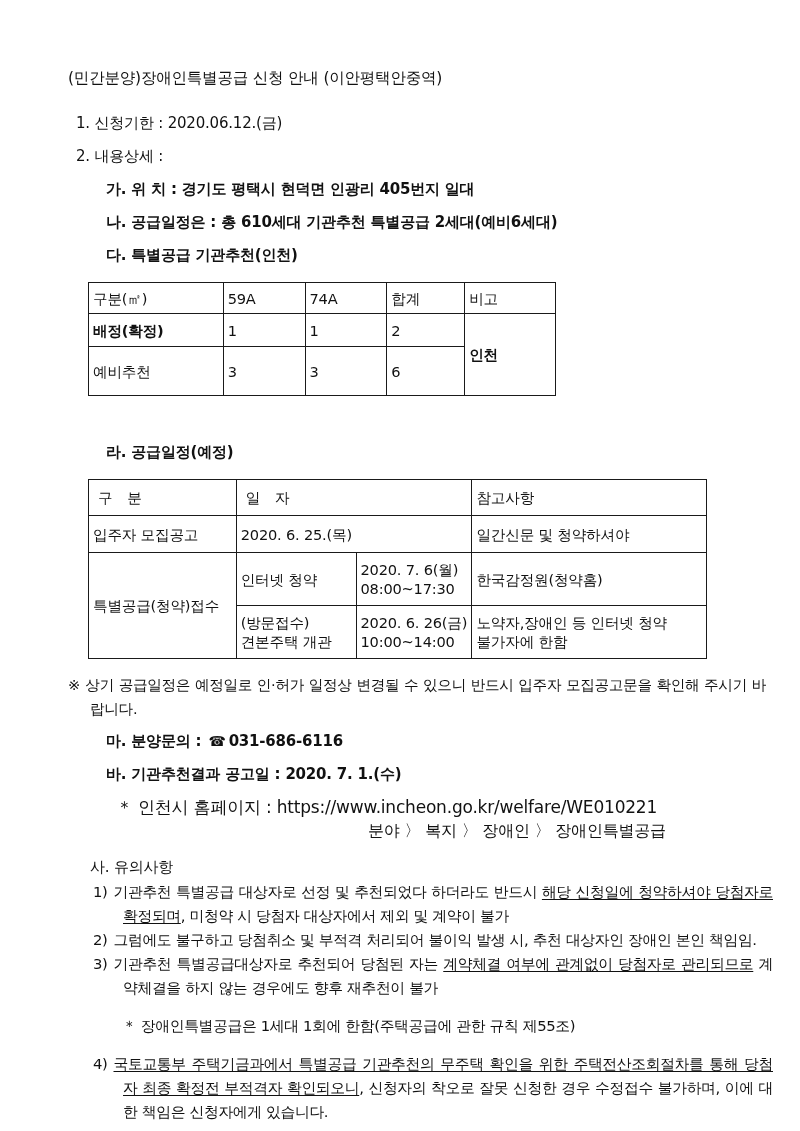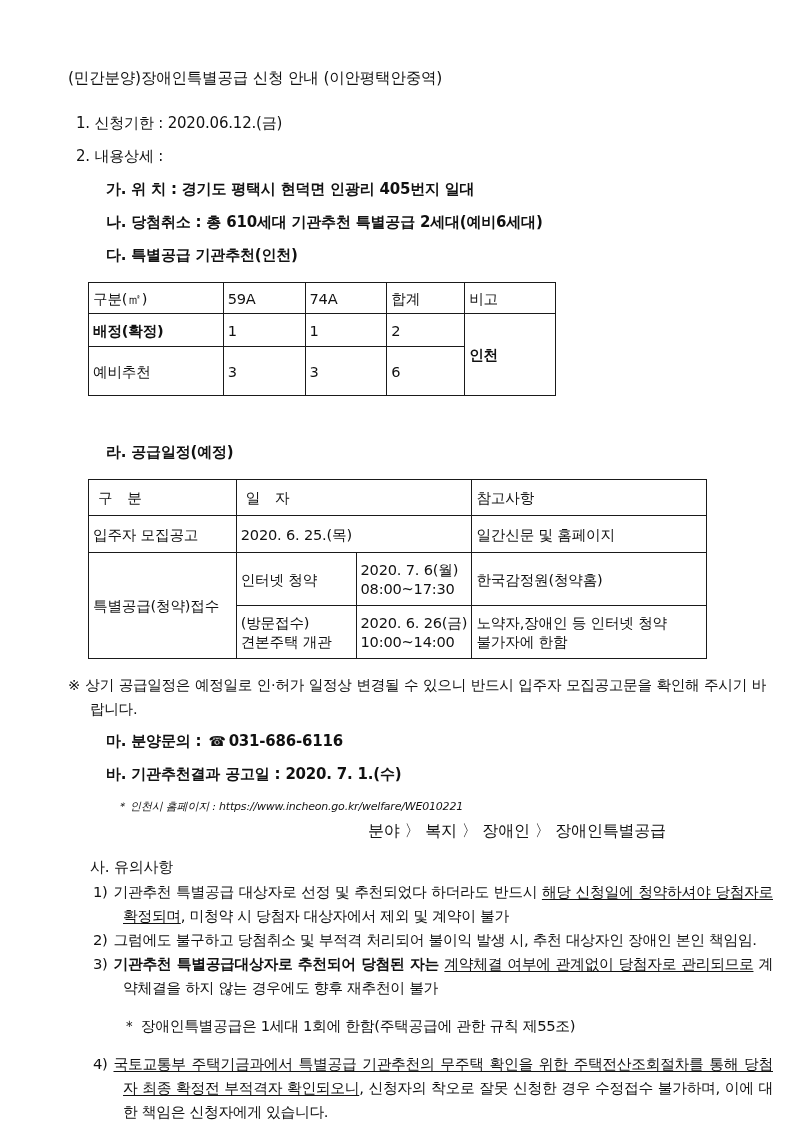--- a/index.html
+++ b/index.html
@@ -132,30 +132,29 @@
   .item .no { margin-right: 6px; }
   .sub-item {
     font-size: 14.8px;
     line-height: 24px;
     letter-spacing: -0.35px;
     margin: 14px;
     padding-left: 40px;
     white-space: nowrap;
   }
   .u  { text-decoration: underline; text-underline-offset: 2px; }
-  .b  { font-weight: bold; }
+  .b  { font-weight: normal; }
 
   .url-line {
-    font-size: 11px;
+    font-size: 17px;
     line-height: 24px;
     padding-left: 48px;
     letter-spacing: -0.2px;
     margin: 0;
     white-space: nowrap;
-    font-style: italic;
   }
   .breadcrumb {
     font-size: 16px;
     line-height: 24px;
     letter-spacing: -0.2px;
     margin: 0;
     padding-left: 300px;
     white-space: nowrap;
   }
   .phone-icon {
@@ -167,21 +166,21 @@
 <body>
 
 <div class="page">
 
   <p class="title">(민간분양)장애인특별공급 신청 안내 (이안평택안중역)</p>
 
   <p class="line lvl1">1. 신청기한 : 2020.06.12.(금)</p>
 
   <p class="line lvl1">2. 내용상세 :</p>
   <p class="line lvl2">가. 위    치 : 경기도 평택시 현덕면 인광리 405번지 일대</p>
-  <p class="line lvl2">나. 당첨취소 : 총 610세대 기관추천 특별공급 2세대(예비6세대)</p>
+  <p class="line lvl2">나. 공급일정은 : 총 610세대 기관추천 특별공급 2세대(예비6세대)</p>
   <p class="line lvl2">다. 특별공급 기관추천(인천)</p>
 
   <div class="spacer-6"></div>
 
   <table class="tbl-alloc">
     <colgroup>
         <col class="c0">
         <col class="c1">
         <col class="c2">
         <col class="c3">
@@ -229,21 +228,21 @@
       </colgroup>
     <tbody>
       <tr class="h">
         <td><span class="sp-wide">구 분</span></td>
         <td colspan="2"><span class="sp-wide">일 자</span></td>
         <td>참고사항</td>
       </tr>
       <tr>
         <td class="r1">입주자 모집공고</td>
         <td class="r1" colspan="2">2020.  6.  25.(목)</td>
-        <td class="r1 left">일간신문 및 홈페이지</td>
+        <td class="r1 left">일간신문 및 청약하셔야</td>
       </tr>
       <tr>
         <td class="tall" rowspan="2">특별공급(청약)접수</td>
         <td class="tall">인터넷 청약</td>
         <td class="tall">
           <span>2020.  7.  6(월)</span><br>
           <span>08:00~17:30</span>
         </td>
         <td class="tall left">한국감정원(청약홈)</td>
       </tr>

